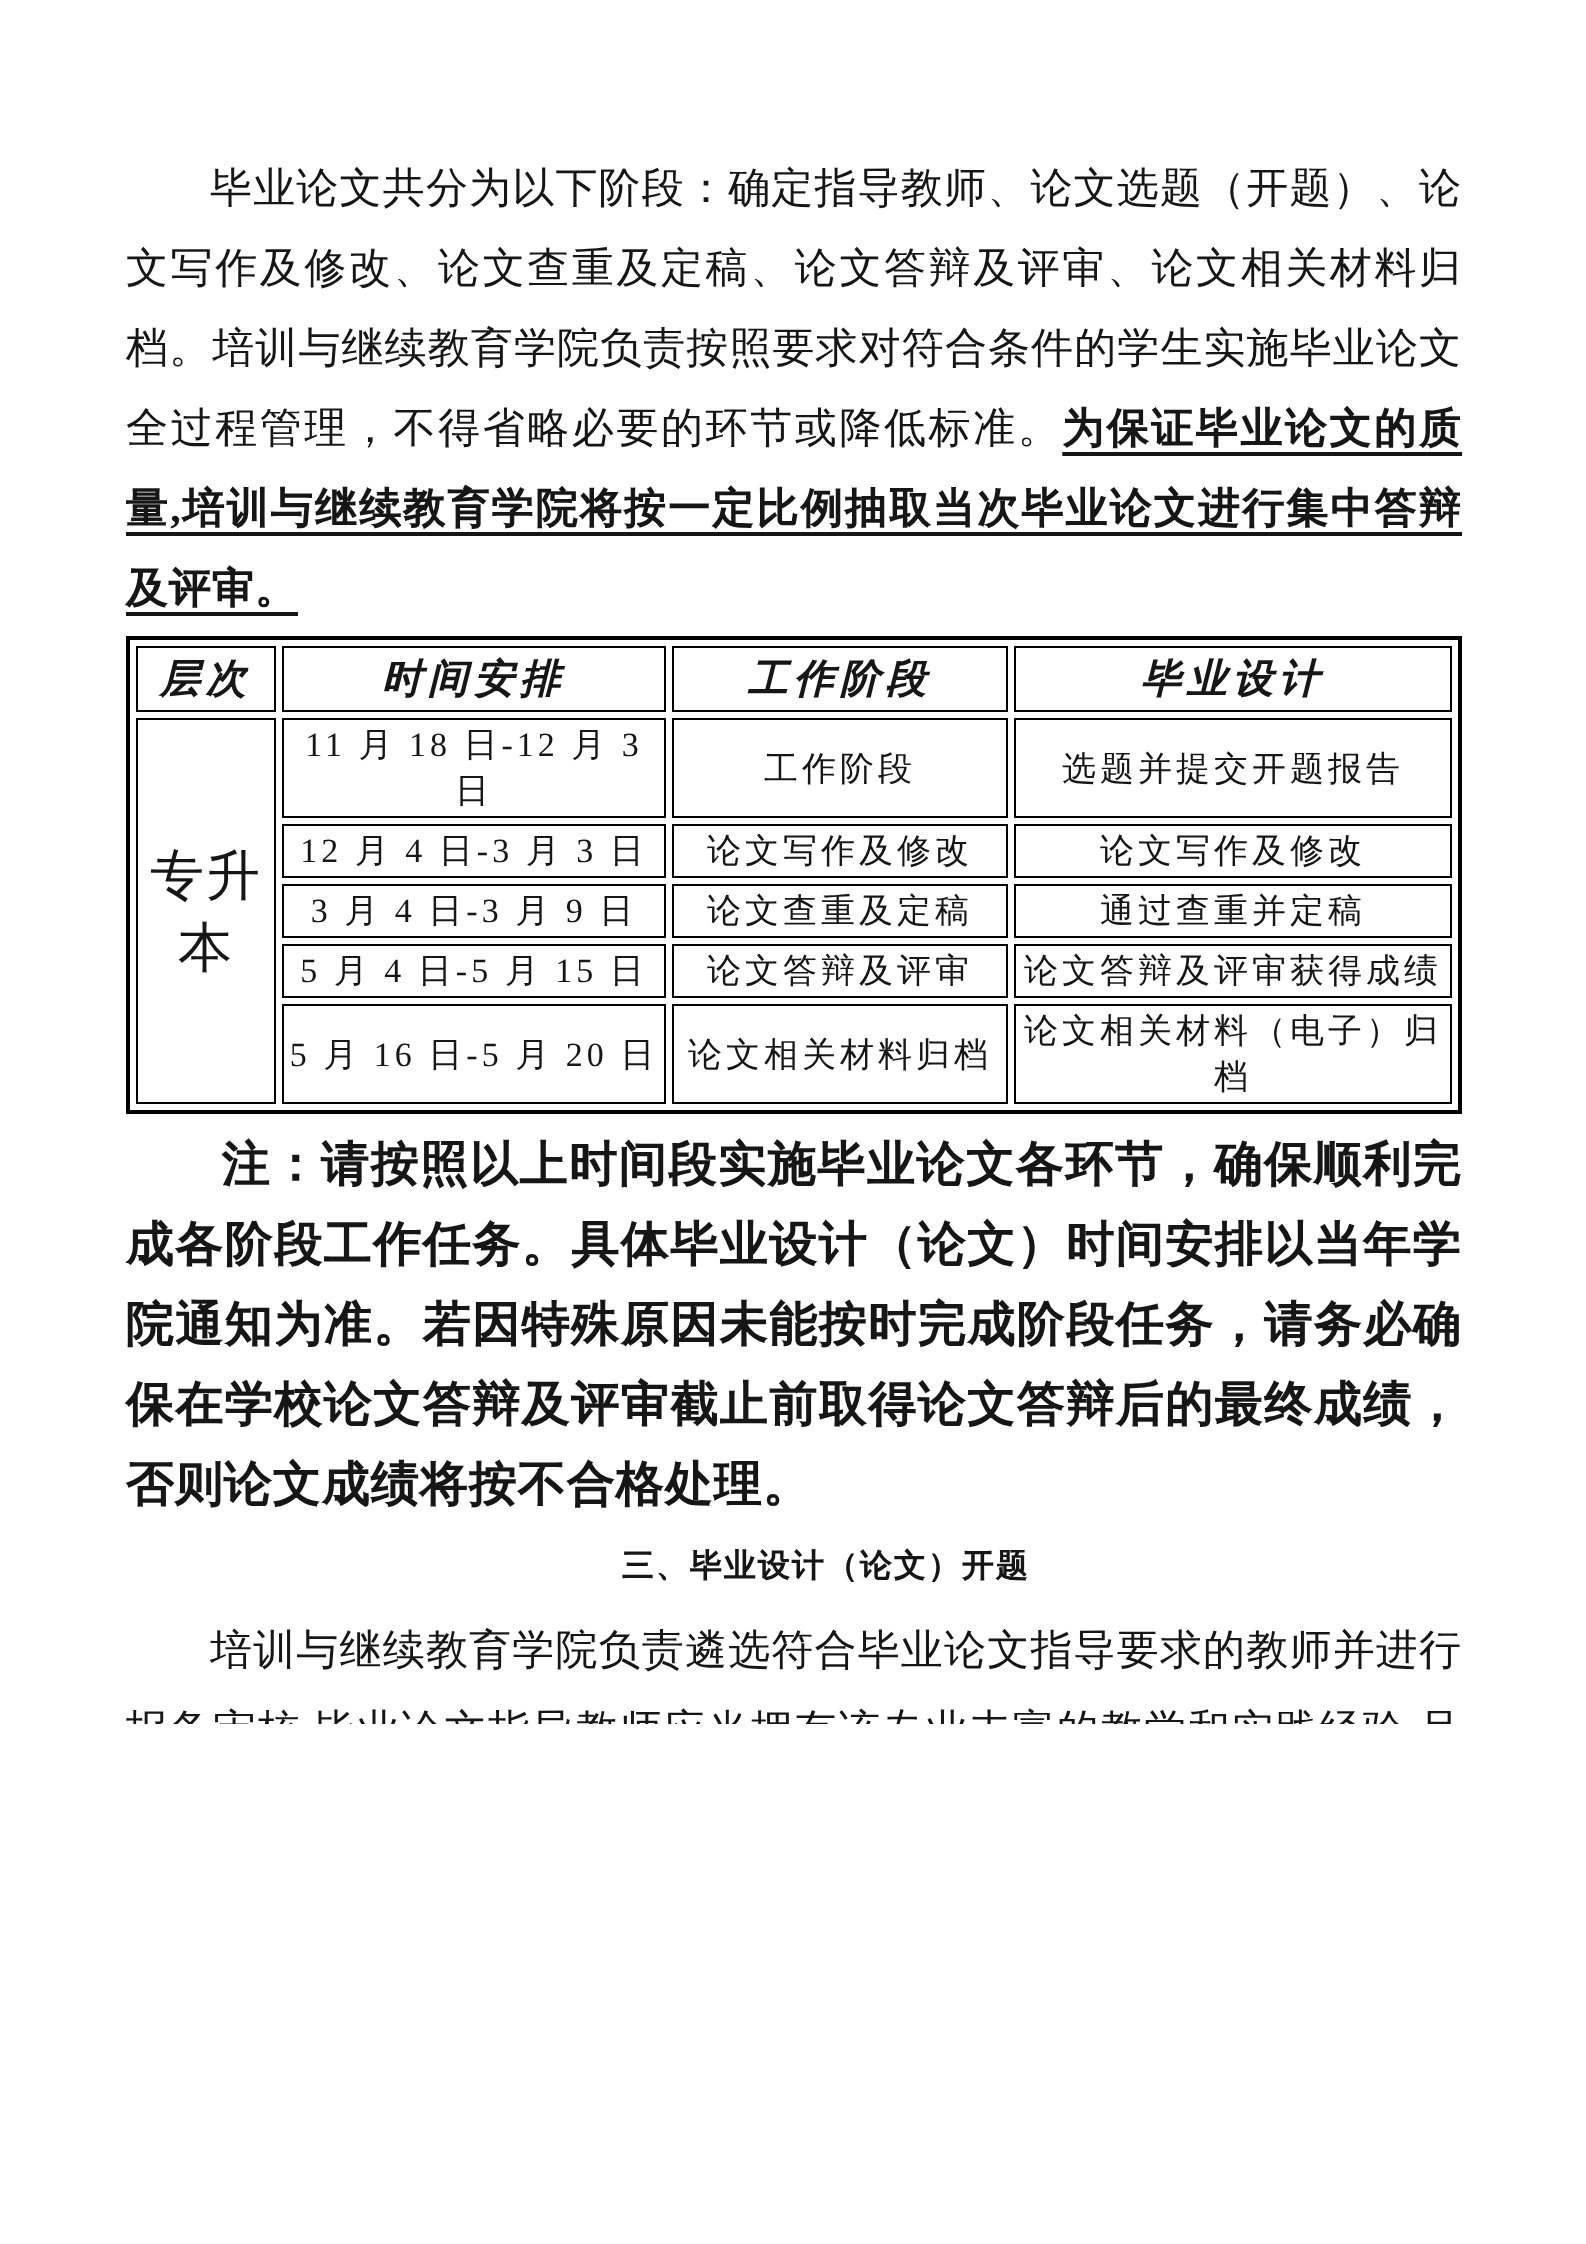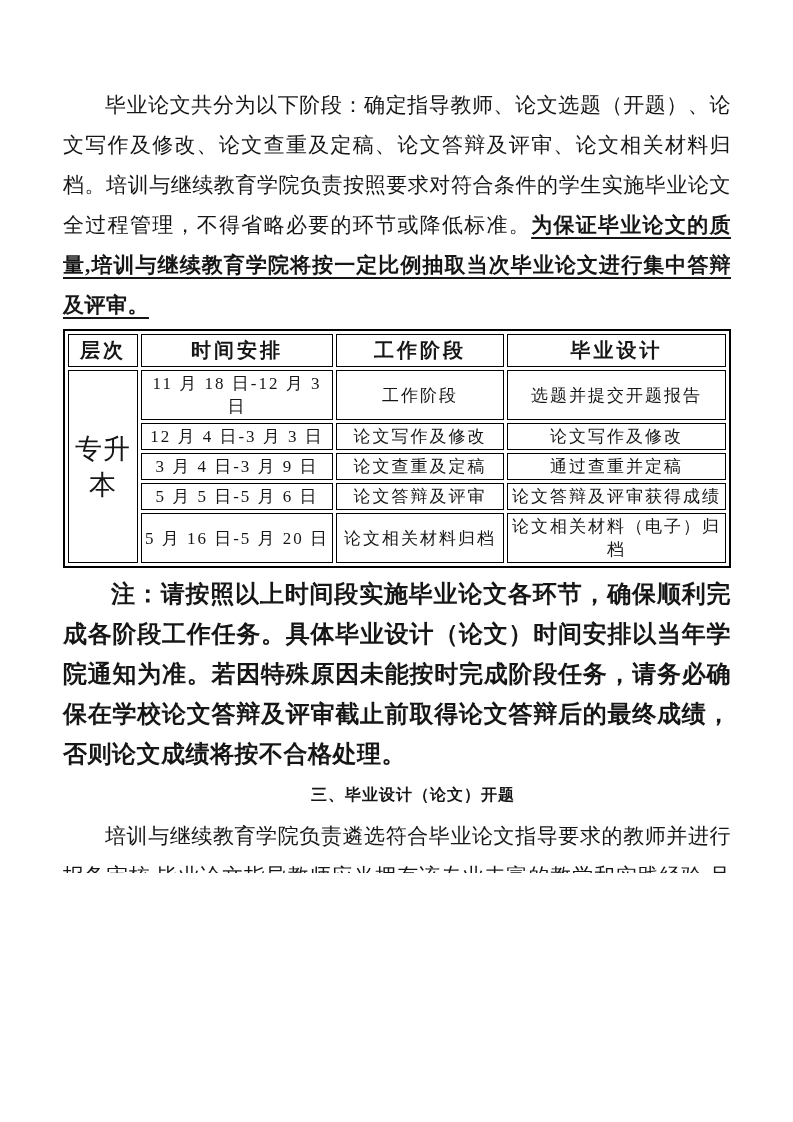--- a/index.html
+++ b/index.html
@@ -9,21 +9,20 @@
     background: #ffffff;
   }
   .page {
     position: relative;
     width: 793px;
     height: 862px;
     background: #ffffff;
     overflow: hidden;
     font-family: "Liberation Serif", "DejaVu Serif", serif;
     color: #161616;
-    margin-top: 11px;
   }
   .content {
     position: absolute;
     left: 63px;
     top: 74px;
     width: 668px;
   }
   .body-para {
     margin: 0;
     font-size: 21px;
@@ -49,20 +48,21 @@
     border: 1px solid #000;
     text-align: center;
     vertical-align: middle;
     padding: 1px 2px;
   }
   .schedule th {
     font-size: 20px;
     font-weight: bold;
     letter-spacing: 3px;
     height: 33px;
+    font-style: italic;
   }
   .schedule td {
     font-size: 17px;
     letter-spacing: 2px;
     height: 26px;
     font-weight: normal;
   }
   .schedule td.level-cell {
     font-size: 27px;
     letter-spacing: 1px;
@@ -129,21 +129,21 @@
           <td>12 月 4 日-3 月 3 日</td>
           <td>论文写作及修改</td>
           <td>论文写作及修改</td>
         </tr>
         <tr>
           <td>3 月 4 日-3 月 9 日</td>
           <td>论文查重及定稿</td>
           <td>通过查重并定稿</td>
         </tr>
         <tr>
-          <td>5 月 5 日-5 月 6 日</td>
+          <td>5 月 4 日-5 月 15 日</td>
           <td>论文答辩及评审</td>
           <td>论文答辩及评审获得成绩</td>
         </tr>
         <tr>
           <td>5 月 16 日-5 月 20 日</td>
           <td>论文相关材料归档</td>
           <td>论文相关材料（电子）归档</td>
         </tr>
       </tbody>
     </table>

